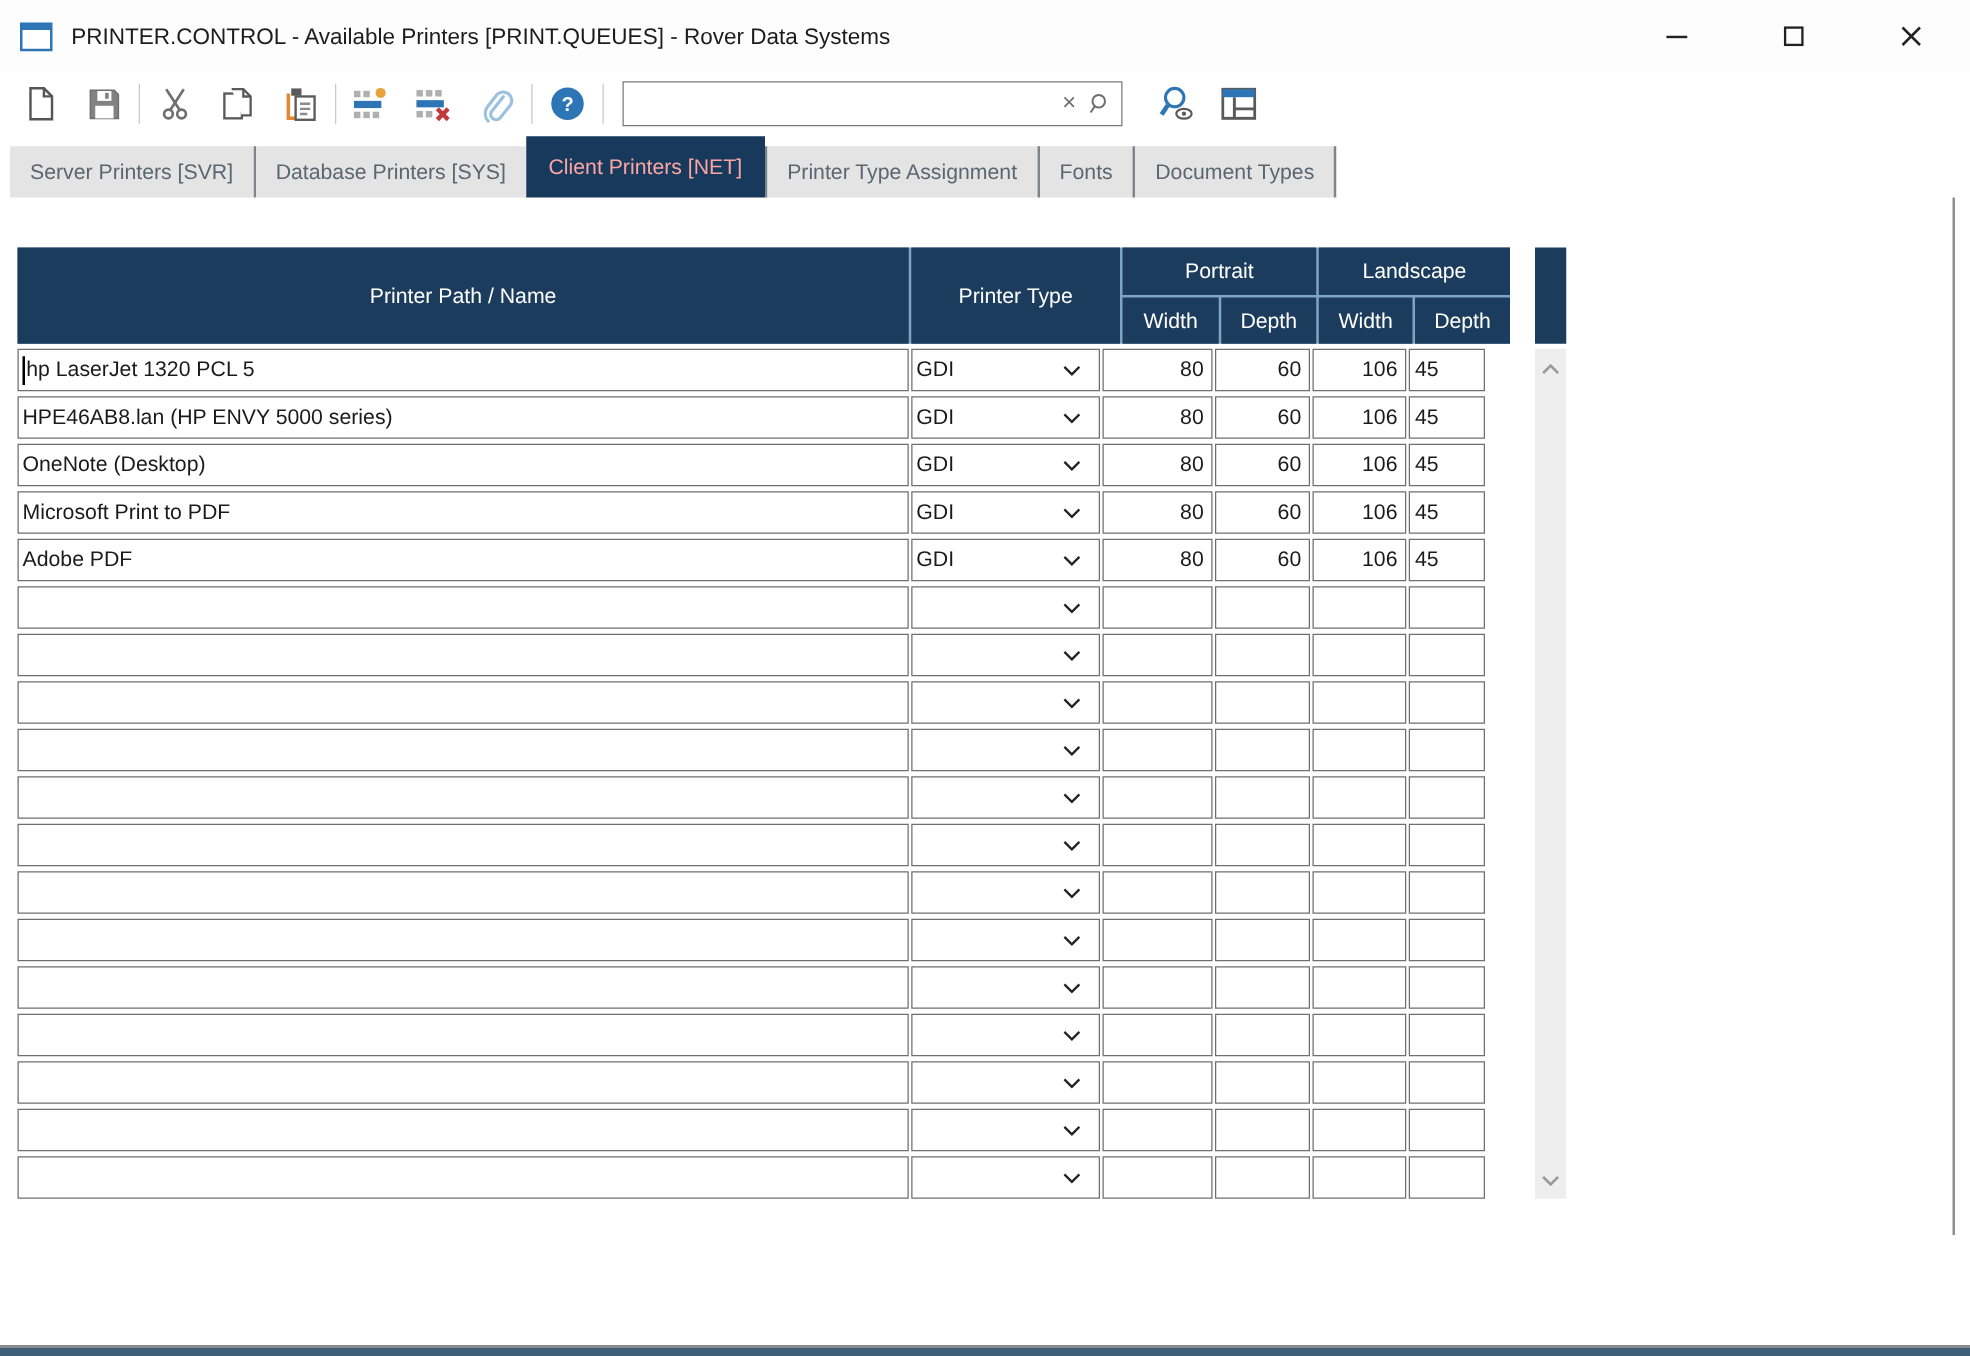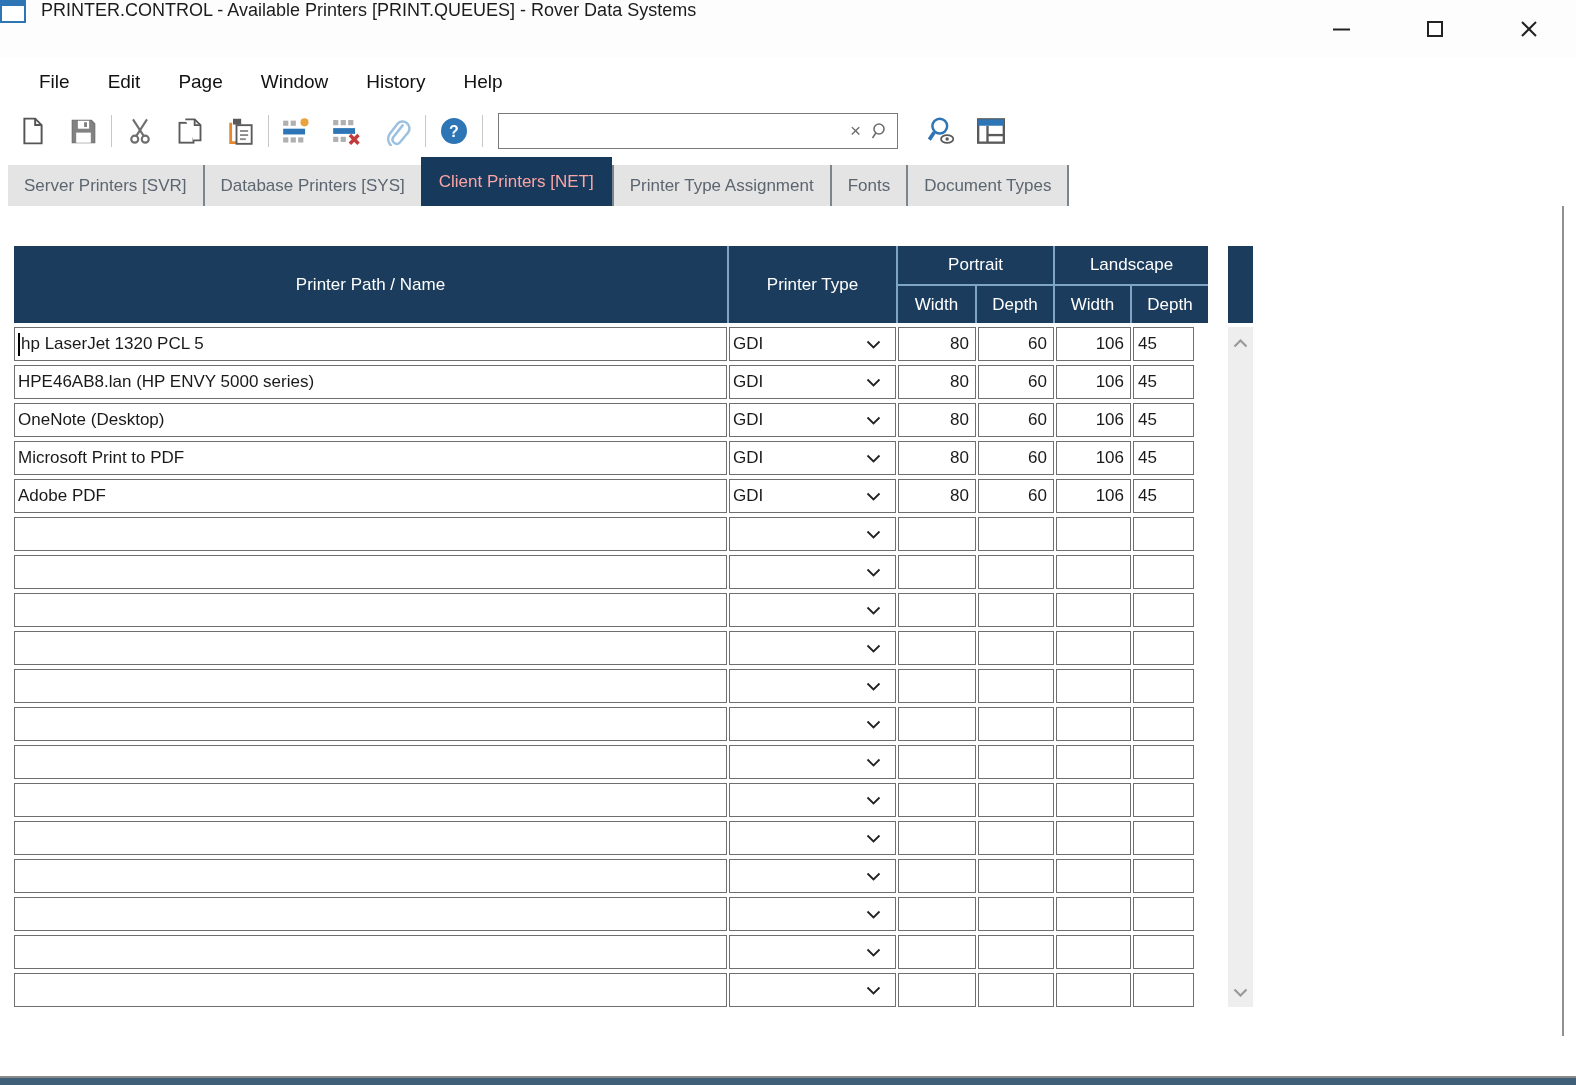--- a/index.html
+++ b/index.html
@@ -1,21 +1,21 @@
 <!DOCTYPE html>
 <html><head>
 <meta charset="utf-8">
 <style>
   * { box-sizing: border-box; margin: 0; padding: 0; }
   html,body { width:1576px; height:1085px; overflow:hidden; }
   body { font-family: "Liberation Sans", sans-serif; background:#fff; color:#1a1a1a; }
   .window { position:relative; width:1576px; height:1085px; background:#fff; display:flex; flex-direction:column; }
 
   
-  .titlebar { height:58px; display:flex; align-items:flex-start; background:#fdfdfd; flex:0 0 auto; }
+  .titlebar { height:58px; display:flex; align-items:center; padding-left:16px; background:#fdfdfd; flex:0 0 auto; }
   .app-icon { width:26px; height:23px; border:2px solid #2e75b6; border-top-width:6px; background:#fff; margin-right:15px; flex:0 0 auto; }
   .title-text { font-size:18px; color:#1c1c1c; }
   .win-controls { margin-left:auto; display:flex; height:100%; }
   .win-btn { width:94px; height:100%; display:flex; align-items:center; justify-content:center; cursor:default; }
   .win-btn svg { display:block; }
 
   
   .menubar { height:48px; display:flex; align-items:center; padding-left:20px; flex:0 0 auto; }
   .menu-item { font-size:19px; padding:0 19px; color:#111; }
 
@@ -50,23 +50,23 @@
   .th.h-lw { grid-column:5; grid-row:2; }
   .th.h-ld { grid-column:6; grid-row:2; }
   .header-strip { position:absolute; top:0; left:1214px; width:25px; height:77px; background:#1b3c5c; }
 
   .tbody { margin-top:4px; }
   .trow { display:flex; margin-bottom:4px; }
   .trow:last-child { margin-bottom:0; }
   .cell { height:34px; border:1px solid #6f6f6f; background:#fff; font-size:17px; display:flex; align-items:center; margin-right:2px; }
   .cell:last-child { margin-right:0; }
   .cell.c-path { width:713px; padding-left:3px; }
-  .cell.c-type { width:167px; justify-content:space-between; padding:0 14px 0 3px; }
+  .cell.c-type { width:151px; justify-content:space-between; padding:0 14px 0 3px; }
   .cell.c-num { justify-content:flex-end; padding-right:6px; }
-  .cell.c-pw { width:78px; }
+  .cell.c-pw { width:88px; }
   .cell.c-pd { width:76px; }
   .cell.c-lw { width:75px; }
   .cell.c-ld { width:61px; justify-content:flex-start; padding-left:4px; padding-right:0; }
   .caret { display:none; width:2px; height:23px; background:#000; margin-right:1px; }
   .caret.show { display:inline-block; }
   .chev { flex:0 0 auto; }
 
   .vscroll { position:absolute; left:1214px; top:81px; width:25px; height:680px; background:#eeeeee; }
   .vscroll .arr { position:absolute; left:0; width:100%; display:flex; justify-content:center; }
   .vscroll .arr.up { top:12px; }
@@ -104,28 +104,20 @@
       </div>
       <div class="win-btn">
         <svg width="16" height="16" viewBox="0 0 16 16">
             <line x1="1" y1="1" x2="15" y2="15" stroke="#222" stroke-width="2"></line>
             <line x1="15" y1="1" x2="1" y2="15" stroke="#222" stroke-width="2"></line>
           </svg>
       </div>
     </div>
   </div>
 
-  <div class="menubar">
-    <span class="menu-item">File</span>
-    <span class="menu-item">Edit</span>
-    <span class="menu-item">Page</span>
-    <span class="menu-item">Window</span>
-    <span class="menu-item">History</span>
-    <span class="menu-item">Help</span>
-  </div>
 
   <div class="toolbar">
     <div class="tbtn">
       <svg width="26" height="28" viewBox="0 0 24 26">
           <path d="M4 1.5 h10 l6 6 v17 H4 z" fill="#fff" stroke="#555" stroke-width="1.8"></path>
           <path d="M14 1.5 v6 h6" fill="none" stroke="#555" stroke-width="1.8"></path>
         </svg>
     </div>
     <div class="tbtn">
       <svg width="27" height="27" viewBox="0 0 24 24">

